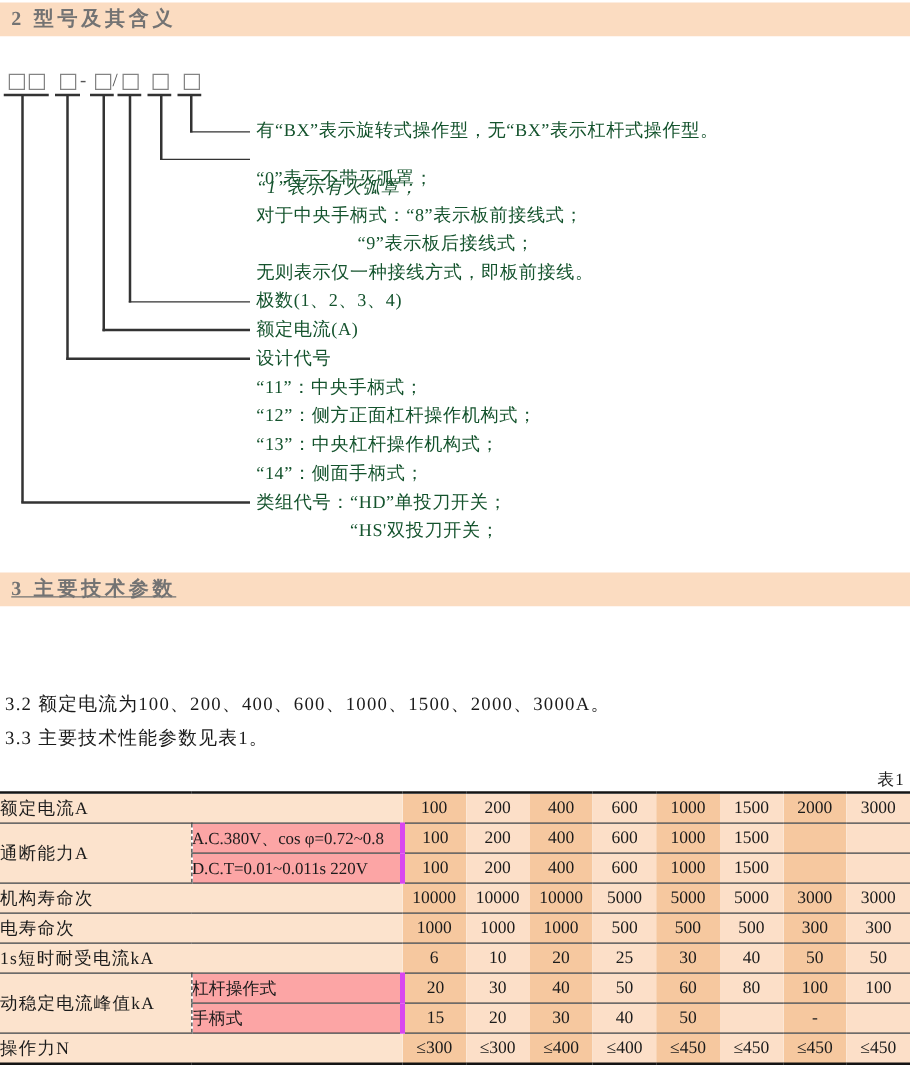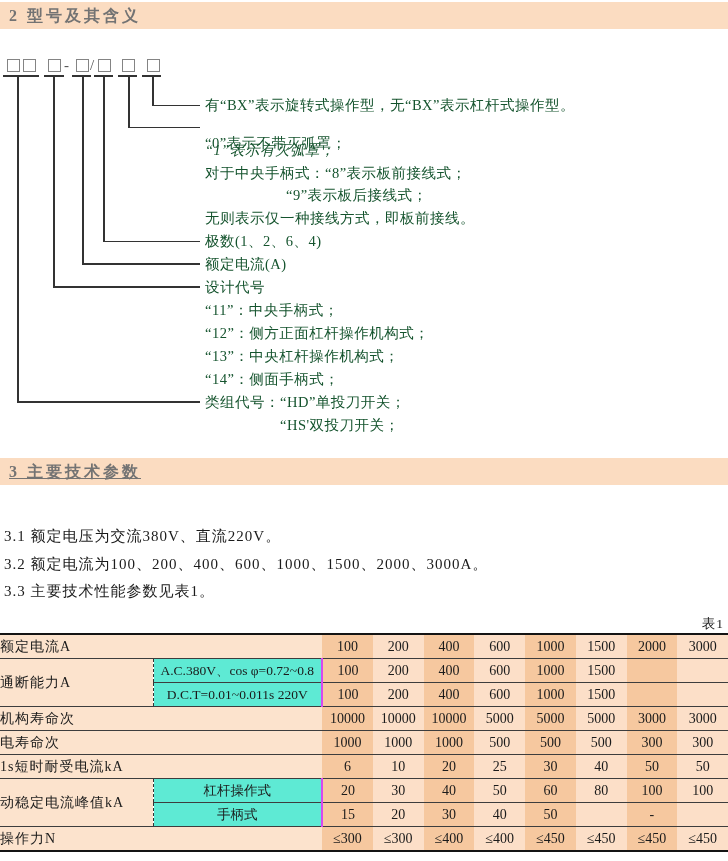--- a/index.html
+++ b/index.html
@@ -31,22 +31,22 @@
     position:absolute;left:0;top:633px;width:728px;
     border-collapse:collapse;table-layout:fixed;
     border-top:2px solid #141414;border-bottom:2px solid #141414;
     font-size:14px;color:#1b1b1b;
   }
   table.spec td{border-bottom:1px solid #3d3d3d;height:23px;padding:0;overflow:hidden;}
   col.cLbl{background:#fce3cd;}
   col.cd{background:#f6c89f;}
   col.cl{background:#fcdfc8;}
   td.lbl{text-align:left;padding-left:25px;letter-spacing:1px;background:#fce3cd;}
-  td.sub{text-align:center;font-size:13.5px;background:#5eead4;
-         border-left:1px dashed #333;border-right:2px solid #d946ef;}
+  td.sub{text-align:left;font-size:13.5px;background:#fca5a5;
+         border-left:1px dashed #333;border-right:4px solid #d946ef;}
   td.dat{text-align:center;}
 </style>
 </head>
 <body>
 
 <div class="page">
 
   <div class="secbar" style="top:2px;">2 型号及其含义</div>
 
   <div class="mbox" style="left:7px;"></div>
@@ -79,33 +79,32 @@
   <div class="hl" style="left:82px;top:263px;width:118px;"></div>
   <div class="hl" style="left:53px;top:286px;width:147px;"></div>
   <div class="hl" style="left:17px;top:401px;width:183px;"></div>
 
   <div class="ann" style="top:95px;">有“BX”表示旋转式操作型，无“BX”表示杠杆式操作型。</div>
   <div class="ann" style="top:133px;">“0”表示不带灭弧罩；</div>
   <div class="ann" style="top:140px;font-style:italic;">“1”表示有灭弧罩；</div>
   <div class="ann" style="top:163px;">对于中央手柄式：“8”表示板前接线式；</div>
   <div class="ann" style="top:185px;left:286px;">“9”表示板后接线式；</div>
   <div class="ann" style="top:208px;">无则表示仅一种接线方式，即板前接线。</div>
-  <div class="ann" style="top:231px;">极数(1、2、6、4)</div>
+  <div class="ann" style="top:231px;">极数(1、2、3、4)</div>
   <div class="ann" style="top:254px;">额定电流(A)</div>
   <div class="ann" style="top:277px;">设计代号</div>
   <div class="ann" style="top:300px;">“11”：中央手柄式；</div>
   <div class="ann" style="top:323px;">“12”：侧方正面杠杆操作机构式；</div>
   <div class="ann" style="top:346px;">“13”：中央杠杆操作机构式；</div>
   <div class="ann" style="top:369px;">“14”：侧面手柄式；</div>
   <div class="ann" style="top:392px;">类组代号：“HD”单投刀开关；</div>
   <div class="ann" style="top:415px;left:280px;">“HS'双投刀开关；</div>
 
   <div class="secbar" style="top:458px;text-decoration:underline;">3 主要技术参数</div>
 
-  <div class="para" style="top:526px;">3.1 额定电压为交流380V、直流220V。</div>
   <div class="para" style="top:554px;">3.2 额定电流为100、200、400、600、1000、1500、2000、3000A。</div>
   <div class="para" style="top:581px;">3.3 主要技术性能参数见表1。</div>
 
   <div class="tcap">表1</div>
 
   <table class="spec">
     <colgroup>
       <col class="cLbl" style="width:153px;">
       <col class="cLbl" style="width:169px;">
       <col class="cd" style="width:50.75px;">

